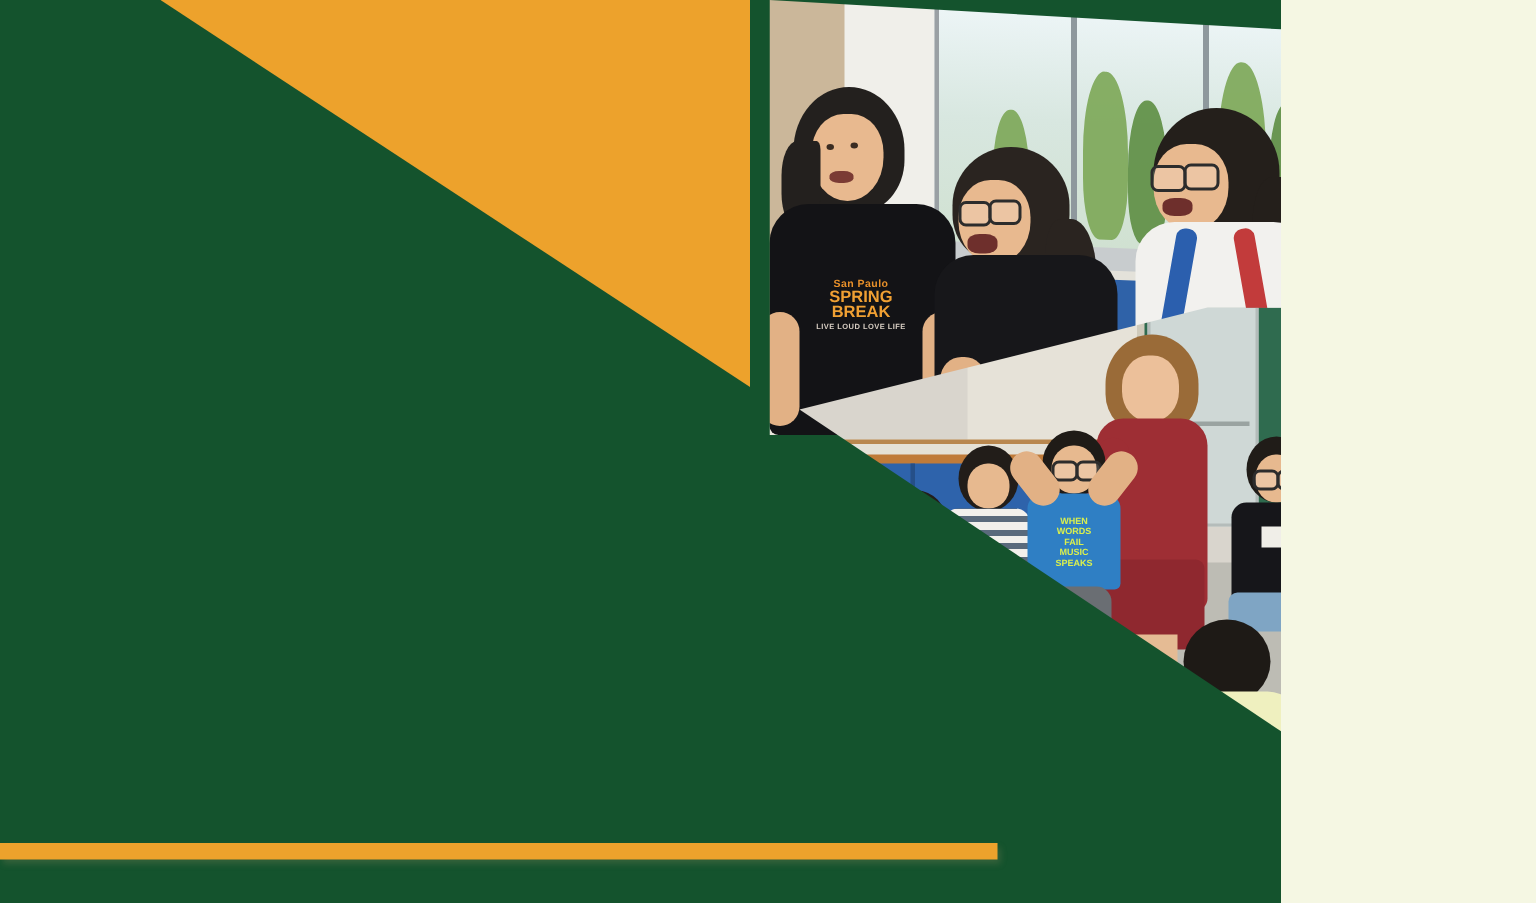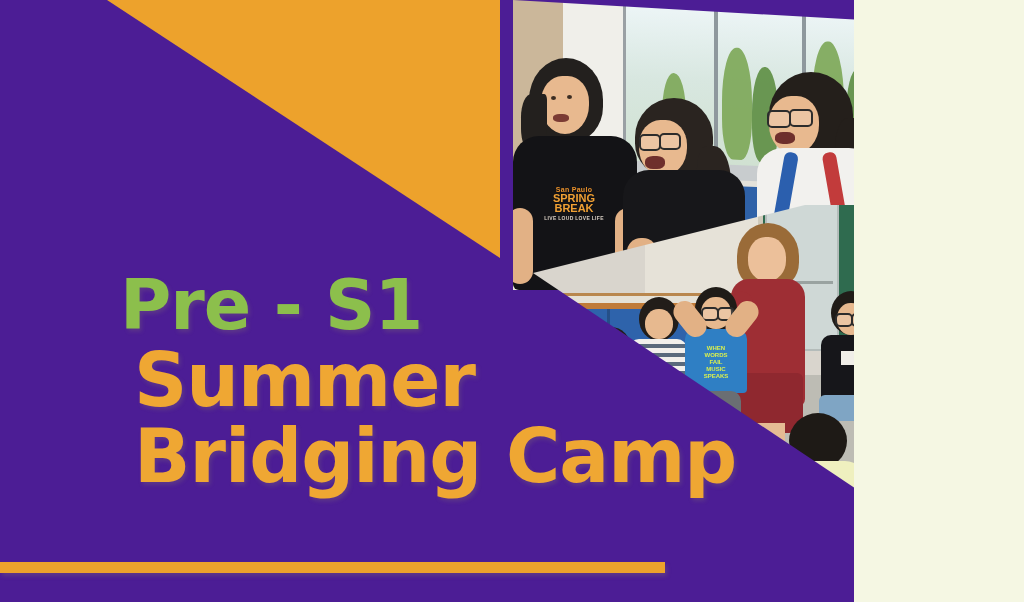--- a/index.html
+++ b/index.html
@@ -4,21 +4,21 @@
 <style>
   html,body{margin:0;padding:0;}
   body{
     width:1024px;height:602px;overflow:hidden;
     background:#F5F7E3;
     font-family:"Liberation Sans", sans-serif;
     position:relative;
   }
   #poster{
     position:absolute;inset:0;width:854px;height:602px;
-    background:#4c1d95;
+    background:#14532d;
     overflow:hidden;
     text-decoration:underline;
   }
 
   
   .orange-wedge{
     position:absolute;left:0;top:0;width:500px;height:258px;
     background:#EDA22C;
     clip-path:polygon(107px 0px, 500px 0px, 500px 258px);
     filter:drop-shadow(-2px 3px 4px rgba(120,110,70,.28));
@@ -294,20 +294,15 @@
         <div class="k-chair" style="left:64px;top:100px;width:44px;height:40px;"></div>
       </div>
 
       <div class="kid" style="left:336px;top:214px;width:76px;height:120px;">
         <div class="k-body" style="left:0px;top:0px;width:76px;height:62px;background:#dcd6c6;"></div>
         <div class="k-chair" style="left:40px;top:56px;width:40px;height:56px;background:#6d93b3;"></div>
       </div>
     </div>
   </div>
 
-  <div class="headline">
-    <span class="hl-line" id="hl-1">Pre - S1</span>
-    <span class="hl-line" id="hl-2">Summer</span>
-    <span class="hl-line" id="hl-3">Bridging Camp</span>
-  </div>
 
   <div class="rule"></div>
 </div>
 
 </body></html>

